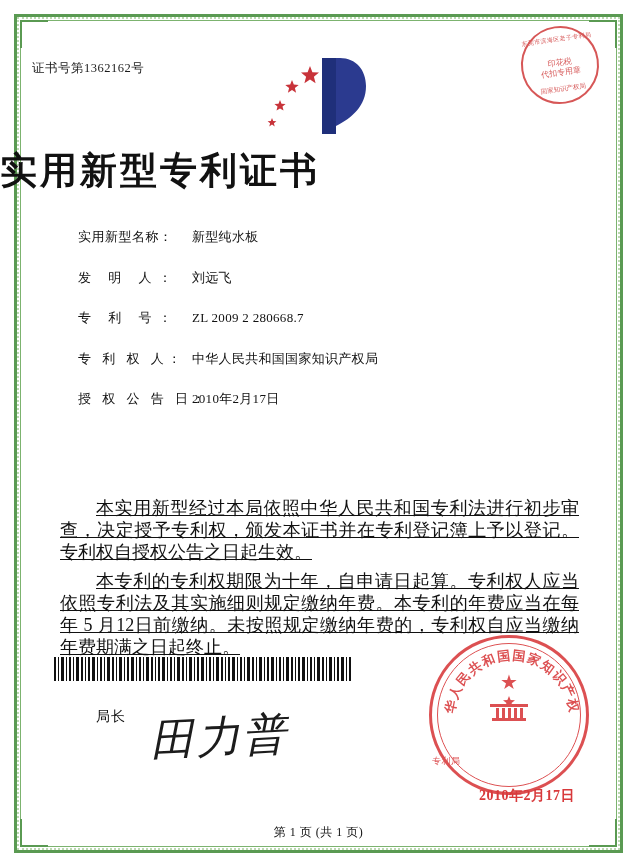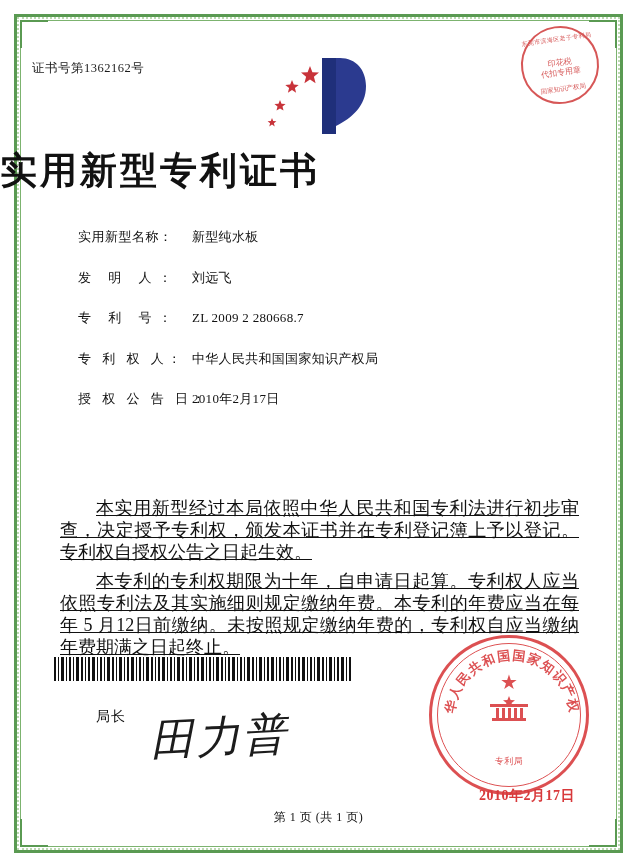--- a/index.html
+++ b/index.html
@@ -248,39 +248,38 @@
     top: 58px;
     transform: translateX(-50%);
     width: 46px;
     height: 34px;
   }
   .seal-big .bottom-text {
     position: absolute;
     left: 0;
     bottom: 24px;
     width: 100%;
-    text-align: center;
     font-size: 9px;
     letter-spacing: 0.5px;
   }
   .seal-date {
     position: absolute;
     right: 62px;
     bottom: 62px;
     font-size: 14px;
     color: #d8393b;
     letter-spacing: 0.5px;
     font-weight: bold;
   }
 
   .page-footer {
     position: absolute;
     left: 0;
     right: 0;
-    bottom: 41px;
+    bottom: 26px;
     text-align: center;
     font-size: 12px;
     color: #111;
     letter-spacing: 0.5px;
   }
 </style>
 </head>
 <body>
 
 <div class="page">

